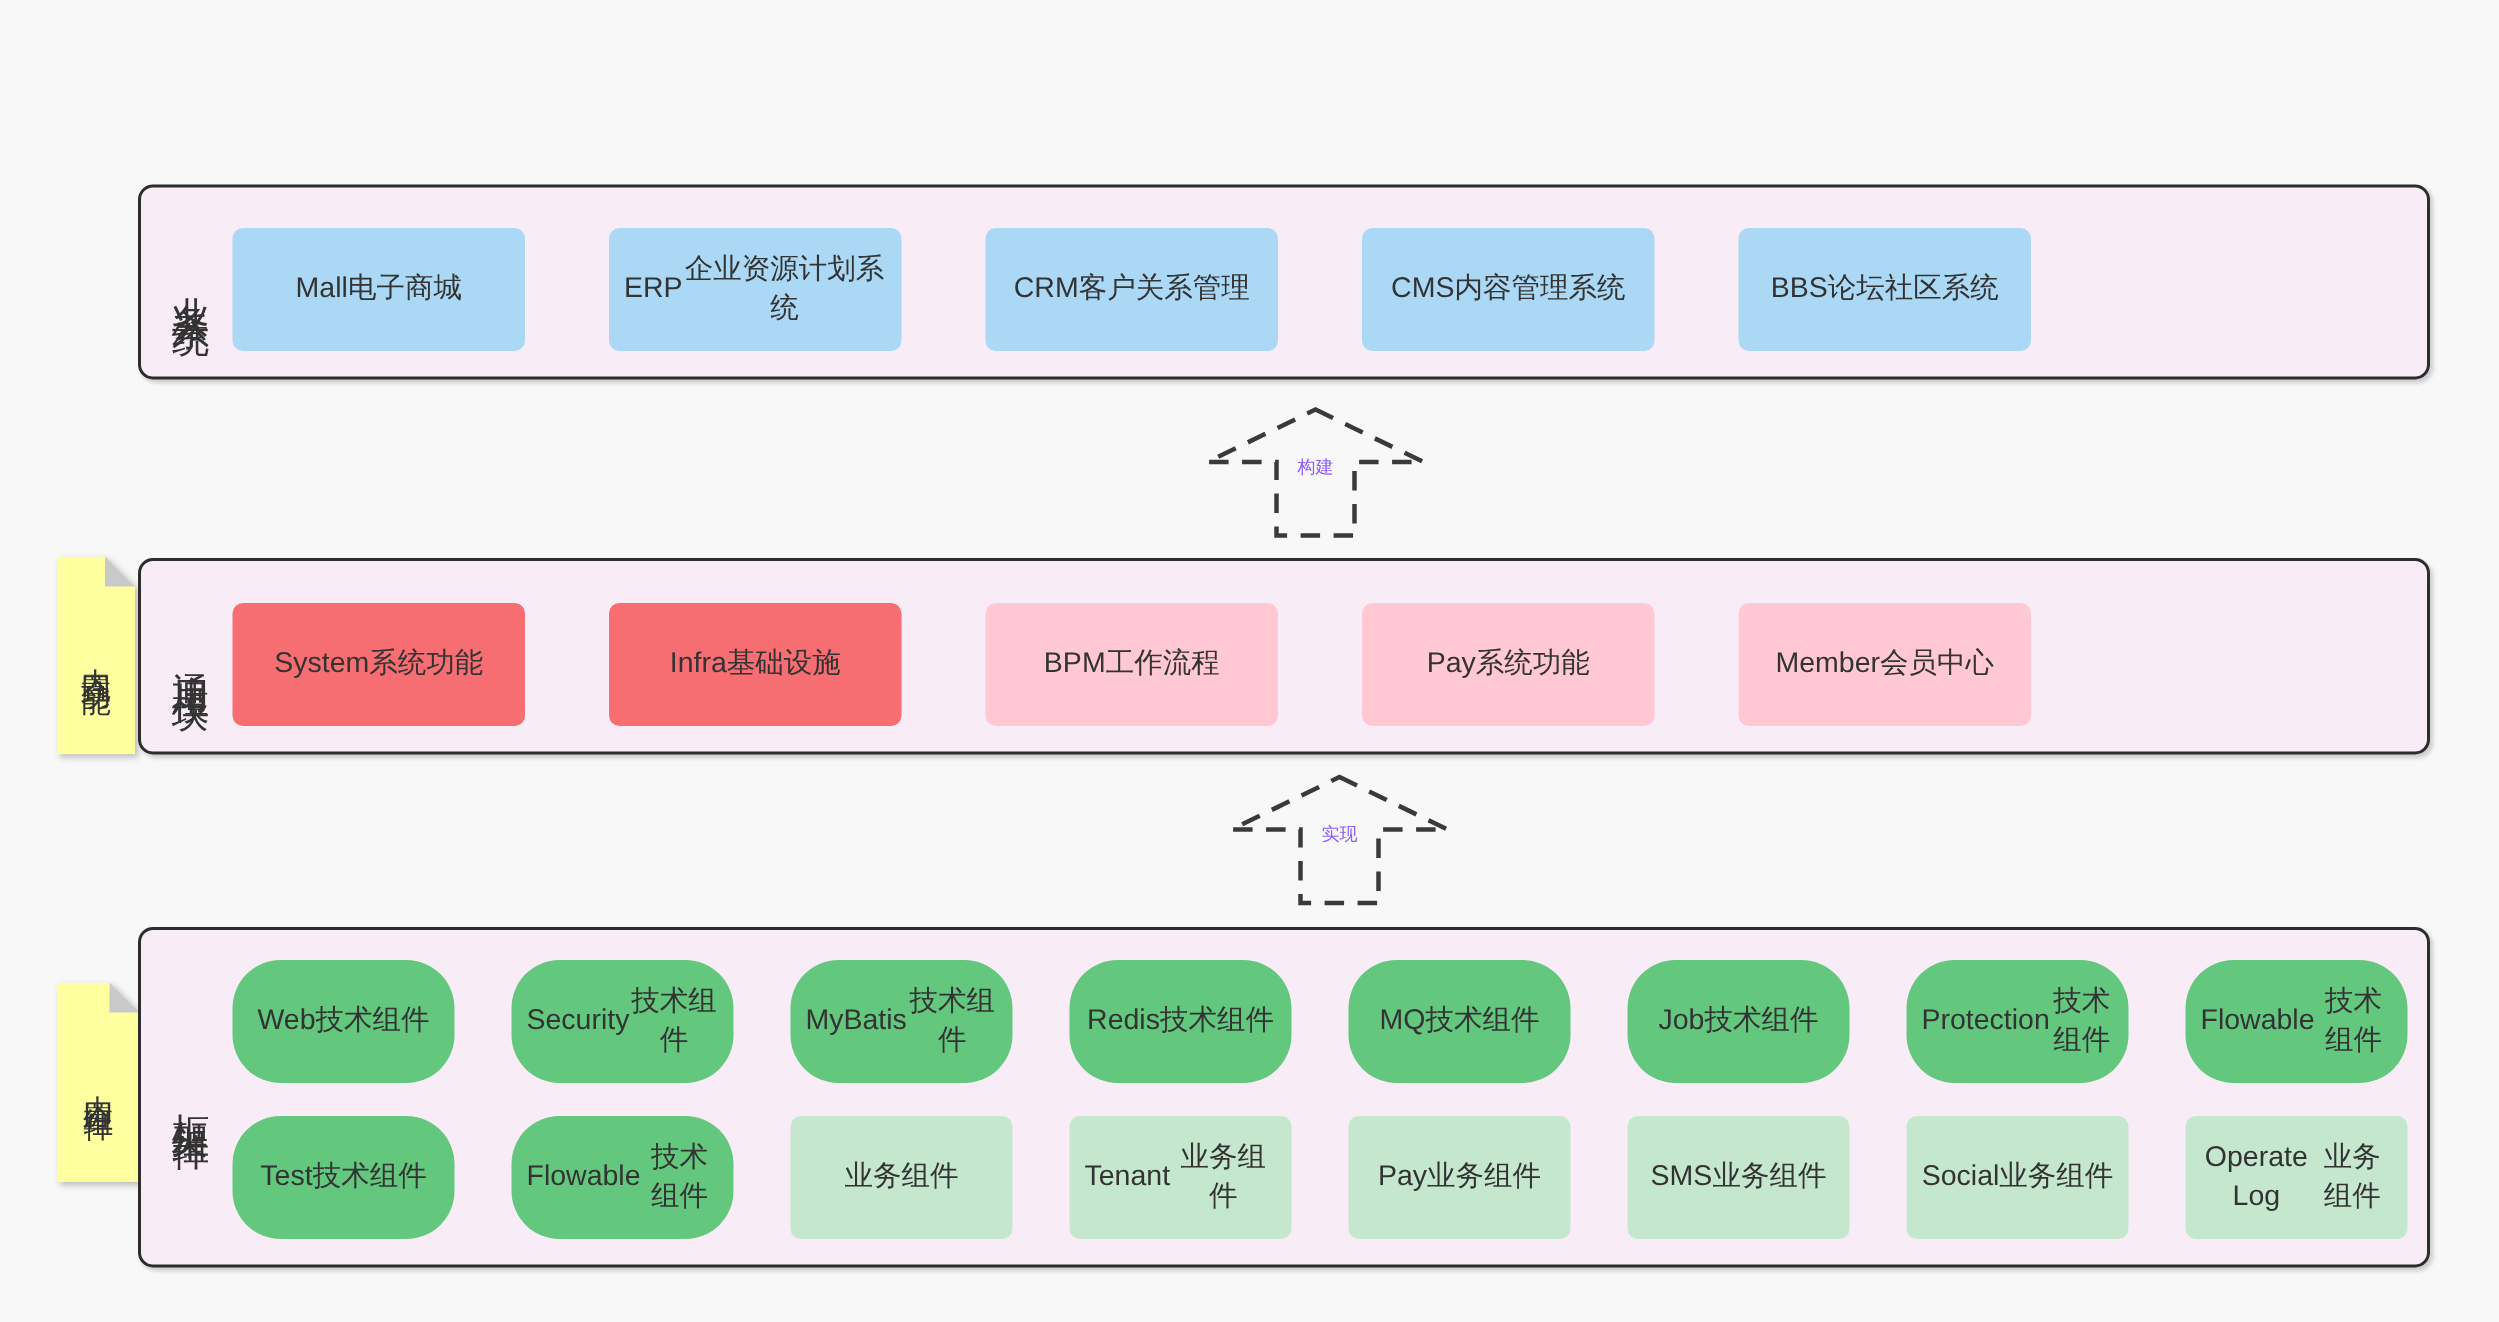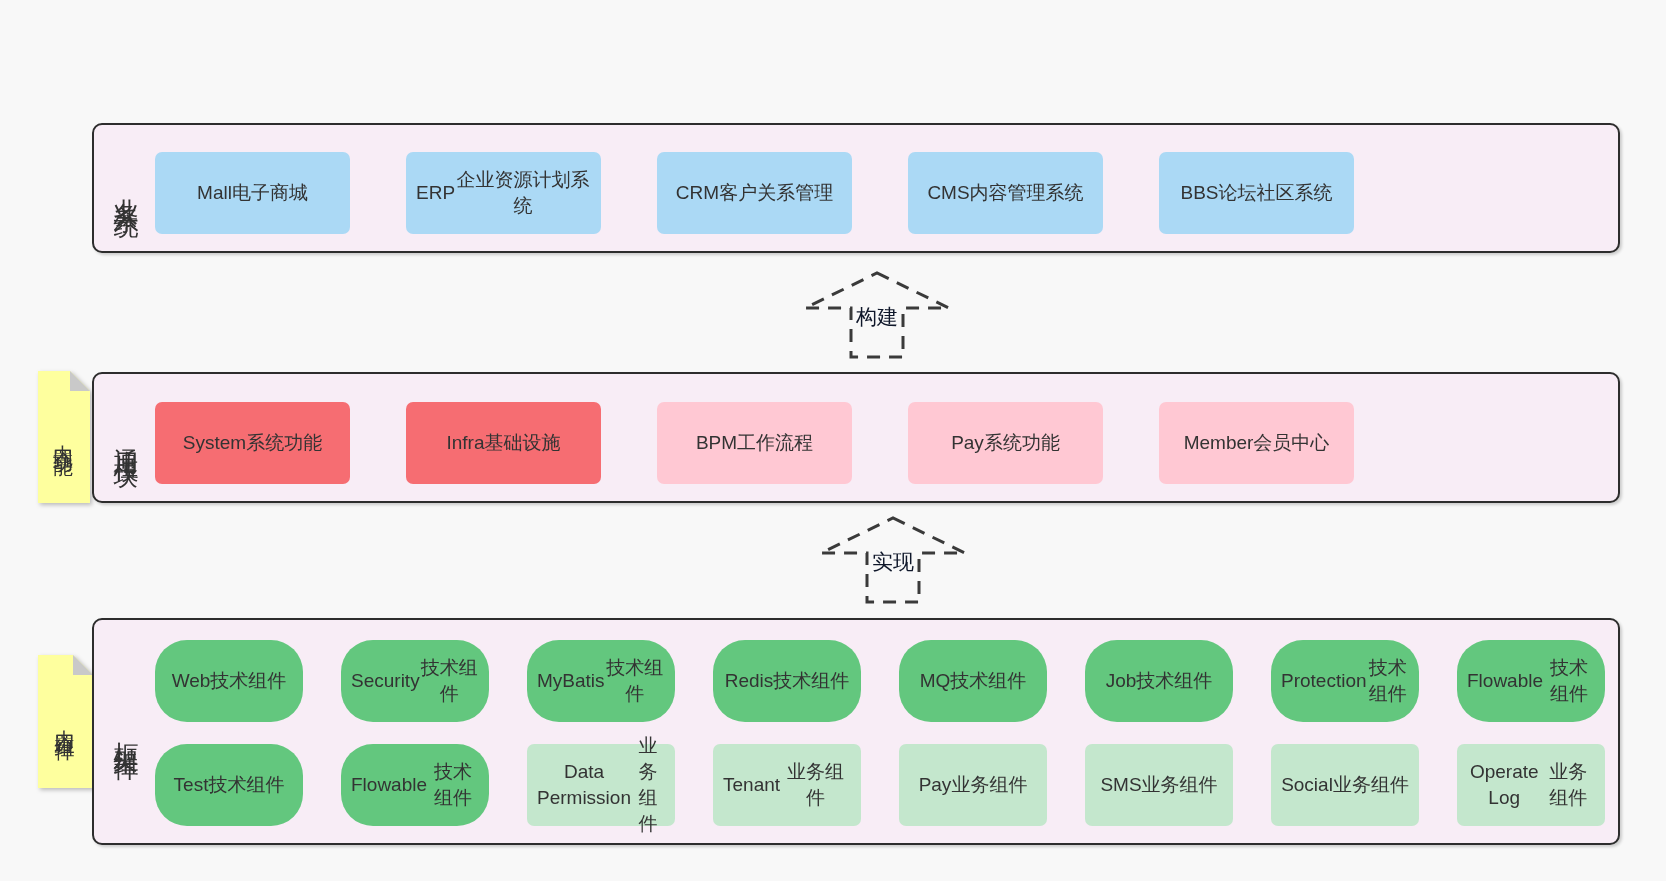--- a/index.html
+++ b/index.html
@@ -48,21 +48,21 @@
   .box[data-tone="green"]       { background:#63c77e;border-radius:32px; }
   .box[data-tone="green_light"] { background:#c4e7cd; }
 
   
   .arrow { position:absolute; width:150px; height:90px; }
   .arrow svg { display:block; width:150px; height:90px; }
   #arrow-build     { left:802px; top:270px; }
   #arrow-implement { left:818px; top:515px; }
   .arrow-label {
     position:absolute; left:50%; top:33px; transform:translateX(-50%);
-    background:#f8f8f8; padding:0 3px; font-size:21px; color:#0f172a; white-space:nowrap;text-align:right;
+    background:#f8f8f8; padding:0 3px; font-size:12px; color:#8b5cf6; white-space:nowrap;text-align:right;
   }
 
   
   .sticky { position:absolute; filter:drop-shadow(2px 2px 2px rgba(0,0,0,0.25)); }
   #sticky-features   { left:38px; top:371px; width:52px; height:132px; }
   #sticky-components { left:38px; top:655px; width:55px; height:133px; }
   .sticky-body {
     width:100%; height:100%; background:#feff9e;
     clip-path:polygon(0 0, calc(100% - 20px) 0, 100% 20px, 100% 100%, 0 100%);
     display:flex; align-items:center; justify-content:center;
@@ -206,21 +206,20 @@
     <div class="boxes row-b">
       <div class="box" data-tone="green">
         <div class="box-name">Test</div>
         <div class="box-desc">技术组件</div>
       </div>
       <div class="box" data-tone="green">
         <div class="box-name">Flowable</div>
         <div class="box-desc">技术组件</div>
       </div>
       <div class="box" data-tone="green_light">
-        <div class="box-name">Data Permission</div>
         <div class="box-desc">业务组件</div>
       </div>
       <div class="box" data-tone="green_light">
         <div class="box-name">Tenant</div>
         <div class="box-desc">业务组件</div>
       </div>
       <div class="box" data-tone="green_light">
         <div class="box-name">Pay</div>
         <div class="box-desc">业务组件</div>
       </div>

